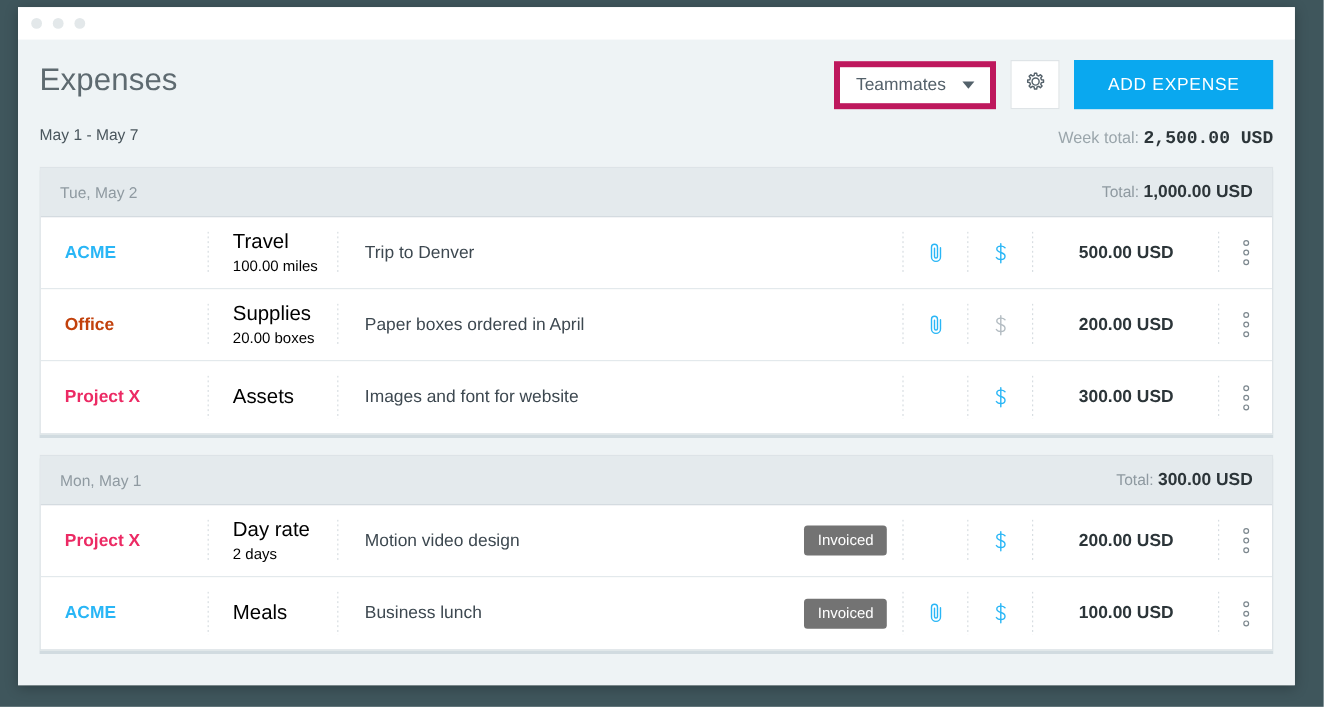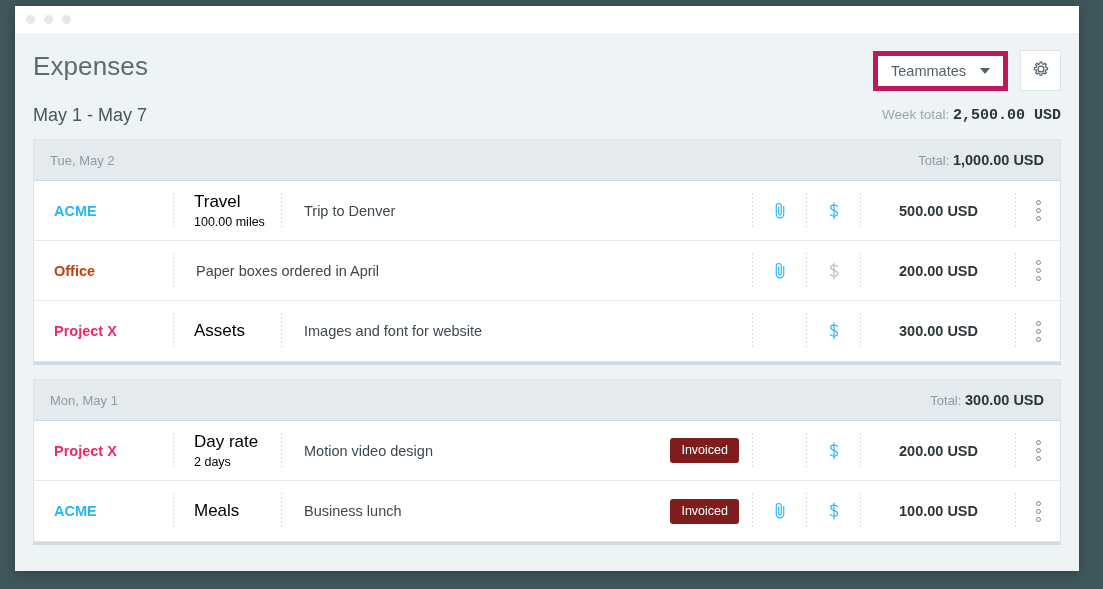--- a/index.html
+++ b/index.html
@@ -122,21 +122,21 @@
     cursor: pointer;
     font-family: inherit;
   }
 
   
   .subheader {
     position: relative;
     height: 40px;
   }
   .date-range {
-    font-size: 18px;
+    font-size: 13px;
     color: #4a565d;
     position: absolute;
     left: 0;
     top: 6px;
   }
   .week-total {
     position: absolute;
     right: 0;
     top: 8px;
     font-size: 13.5px;
@@ -243,21 +243,21 @@
     align-items: center;
     justify-content: space-between;
     width: 100%;
   }
   .description {
     font-size: 14.5px;
     color: #3d4850;
   }
 
   .badge {
-    background: #7f1d1d;
+    background: #737373;
     color: #ffffff;
     font-size: 12.5px;
     padding: 5px 11px 6px;
     border-radius: 3px;
     white-space: nowrap;
     margin-left: 32px;
   }
 
   .amount-value {
     font-size: 14.5px;
@@ -305,20 +305,21 @@
 
         <div class="icon-button">
           <span>
             <svg width="22" height="22" viewBox="0 0 24 24" fill="none" stroke="#55626b" stroke-width="1.3">
               <circle cx="12" cy="12" r="3.2"></circle>
               <path d="M12 4.4 L13 4.4 L13.3 6.3 L14.9 6.9 L16.4 5.7 L17.9 7.2 L16.7 8.7 L17.3 10.3 L19.2 10.6 L19.2 12.6 L17.3 12.9 L16.7 14.5 L17.9 16 L16.4 17.5 L14.9 16.3 L13.3 16.9 L13 18.8 L11 18.8 L10.7 16.9 L9.1 16.3 L7.6 17.5 L6.1 16 L7.3 14.5 L6.7 12.9 L4.8 12.6 L4.8 10.6 L6.7 10.3 L7.3 8.7 L6.1 7.2 L7.6 5.7 L9.1 6.9 L10.7 6.3 L11 4.4 Z" stroke-linejoin="round"></path>
             </svg>
           </span>
         </div>
 
+        <button class="primary-button">ADD EXPENSE</button>
       </div>
     </div>
 
     <div class="subheader">
       <div class="date-range">May 1 - May 7</div>
       <div class="week-total">
         <span>Week total:</span>
         <span class="amount">2,500.00 USD</span>
       </div>
     </div>
@@ -376,20 +377,24 @@
                 <i></i>
                 <i></i>
               </span>
       </div>
     </div>
     <div class="row">
       <div class="cell c-project sep">
         <span class="project-name proj-office">Office</span>
       </div>
 
+      <div class="cell c-category sep">
+        <span class="category-name">Supplies</span>
+        <span class="category-sub">20.00 boxes</span>
+      </div>
 
       <div class="cell c-desc sep">
         <div class="desc-wrap">
           <span class="description">Paper boxes ordered in April</span>
           <span></span>
         </div>
       </div>
 
       <div class="cell c-attach sep">
         <span class="clip-icon">

